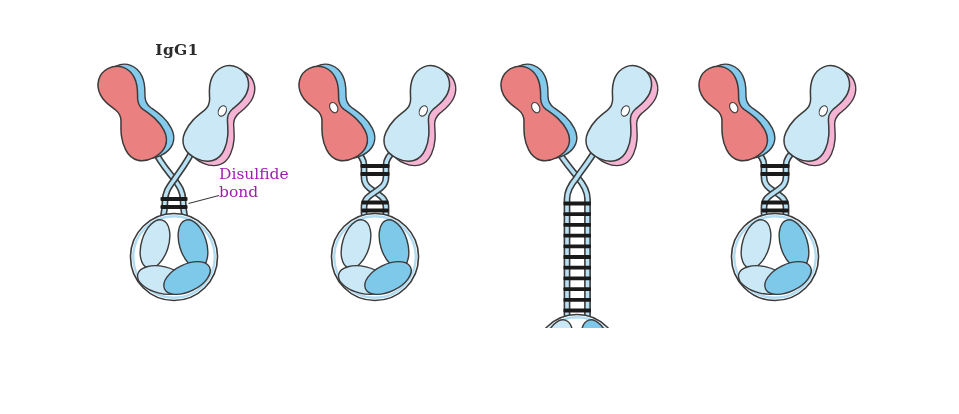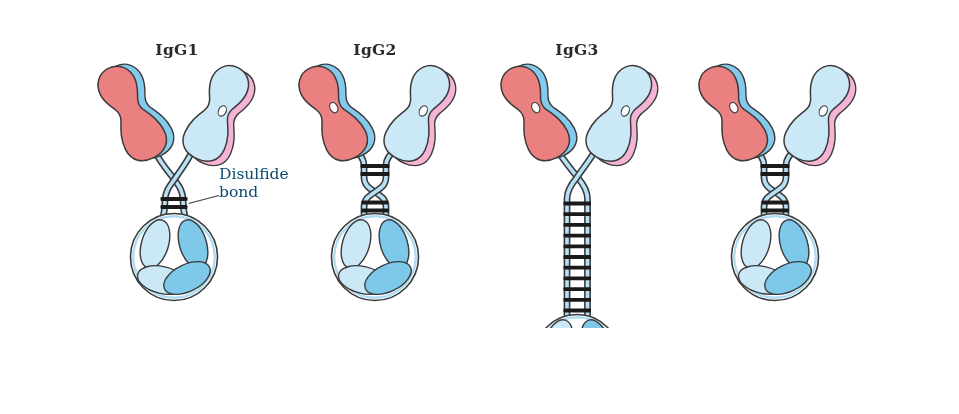--- a/index.html
+++ b/index.html
@@ -20,33 +20,31 @@
     font-size: 15.5px;
     font-weight: bold;
     color: #2b2b2b;
     letter-spacing: 0.3px;
   }
   .annotation {
     position: absolute;
     left: 175px;
     top: 165px;
     font-size: 15.5px;
-    color: #0c4a6e;
+    color: #a21caf;
     line-height: 18px;
     white-space: nowrap;
   }
   .mol-svg { position: absolute; }
 </style>
 </head>
 <body>
 
 <div class="canvas">
   <div class="mol-title" style="left:63px">IgG1</div>
-  <div class="mol-title" style="left:261px">IgG2</div>
-  <div class="mol-title" style="left:463px">IgG3</div>
 
   <div class="annotation">
     <div>Disulfide</div>
     <div>bond</div>
   </div>
 
   <div id="mol-svgs">
       <svg viewBox="0 0 190 250" width="190" height="250" class="mol-svg" style="left: 35px; top: 60px;">
         <path d="M74,88 C82,104 89,111 95,119 C101,127 104,132 104,140 C104,148 105,153 106,158" fill="none" stroke="#3B3B3B" stroke-width="6.8" stroke-linecap="round"></path>
         <path d="M74,88 C82,104 89,111 95,119 C101,127 104,132 104,140 C104,148 105,153 106,158" fill="none" stroke="#B6E0F4" stroke-width="3.6" stroke-linecap="round"></path>

